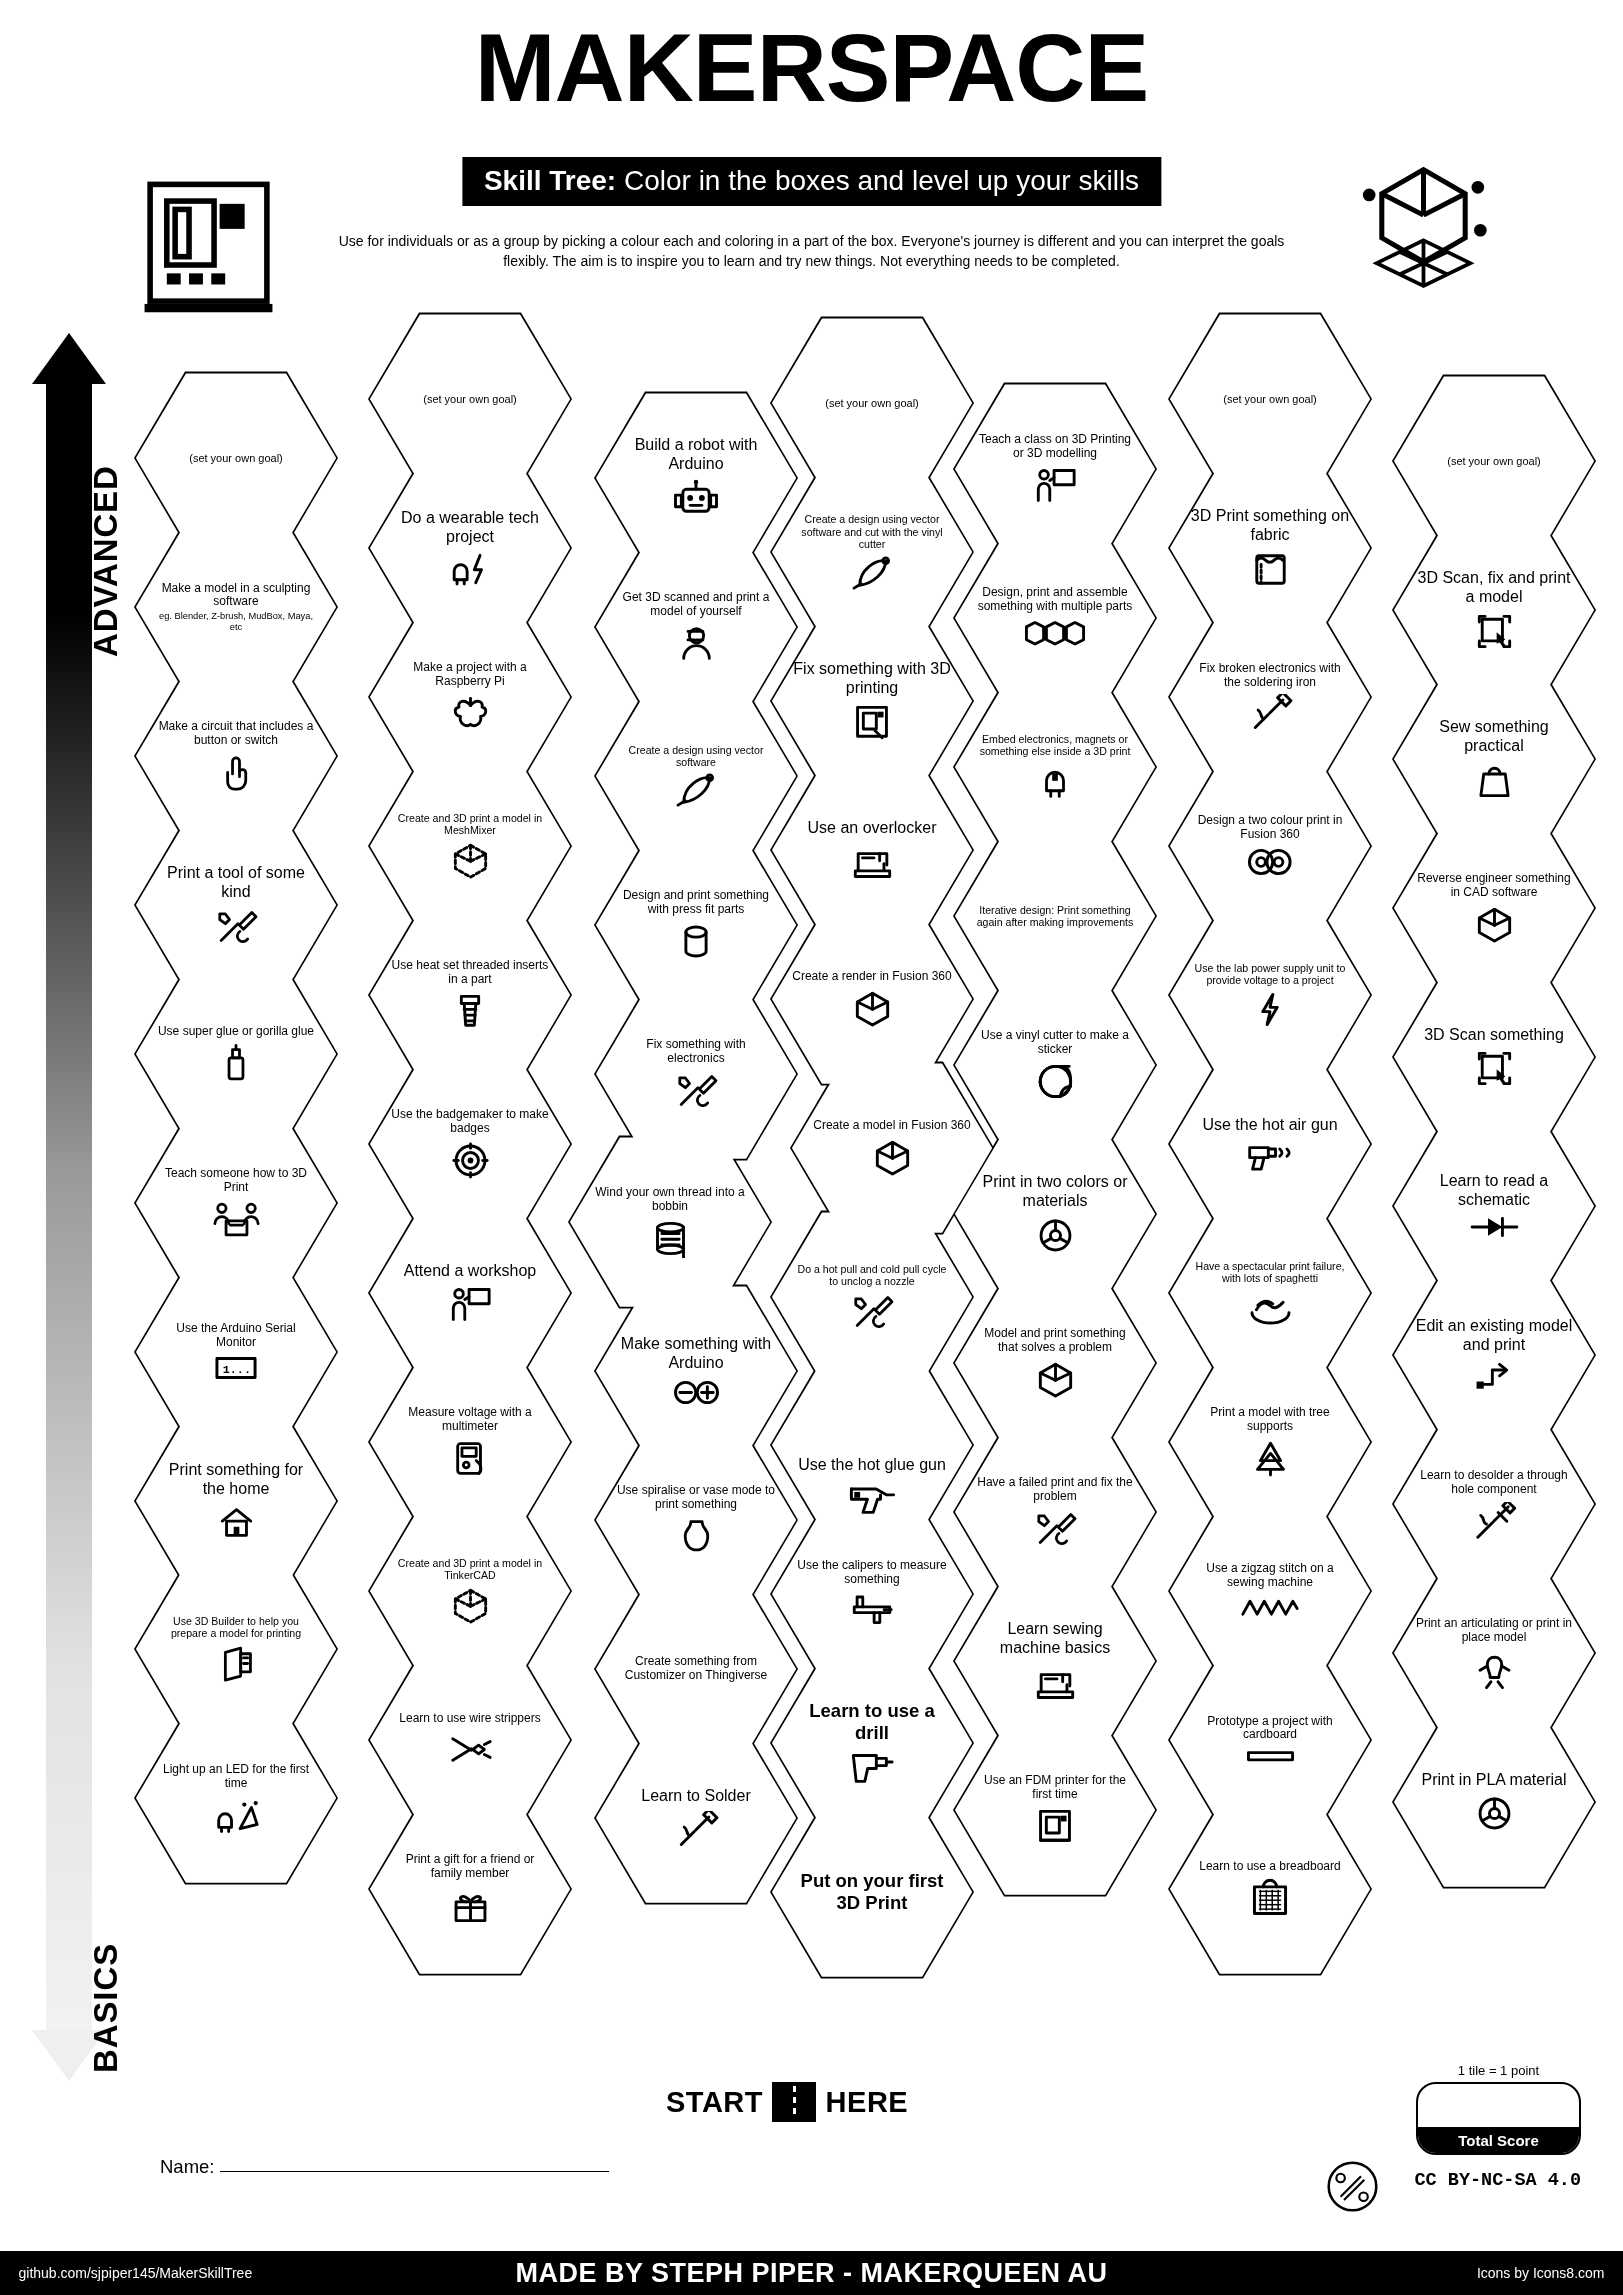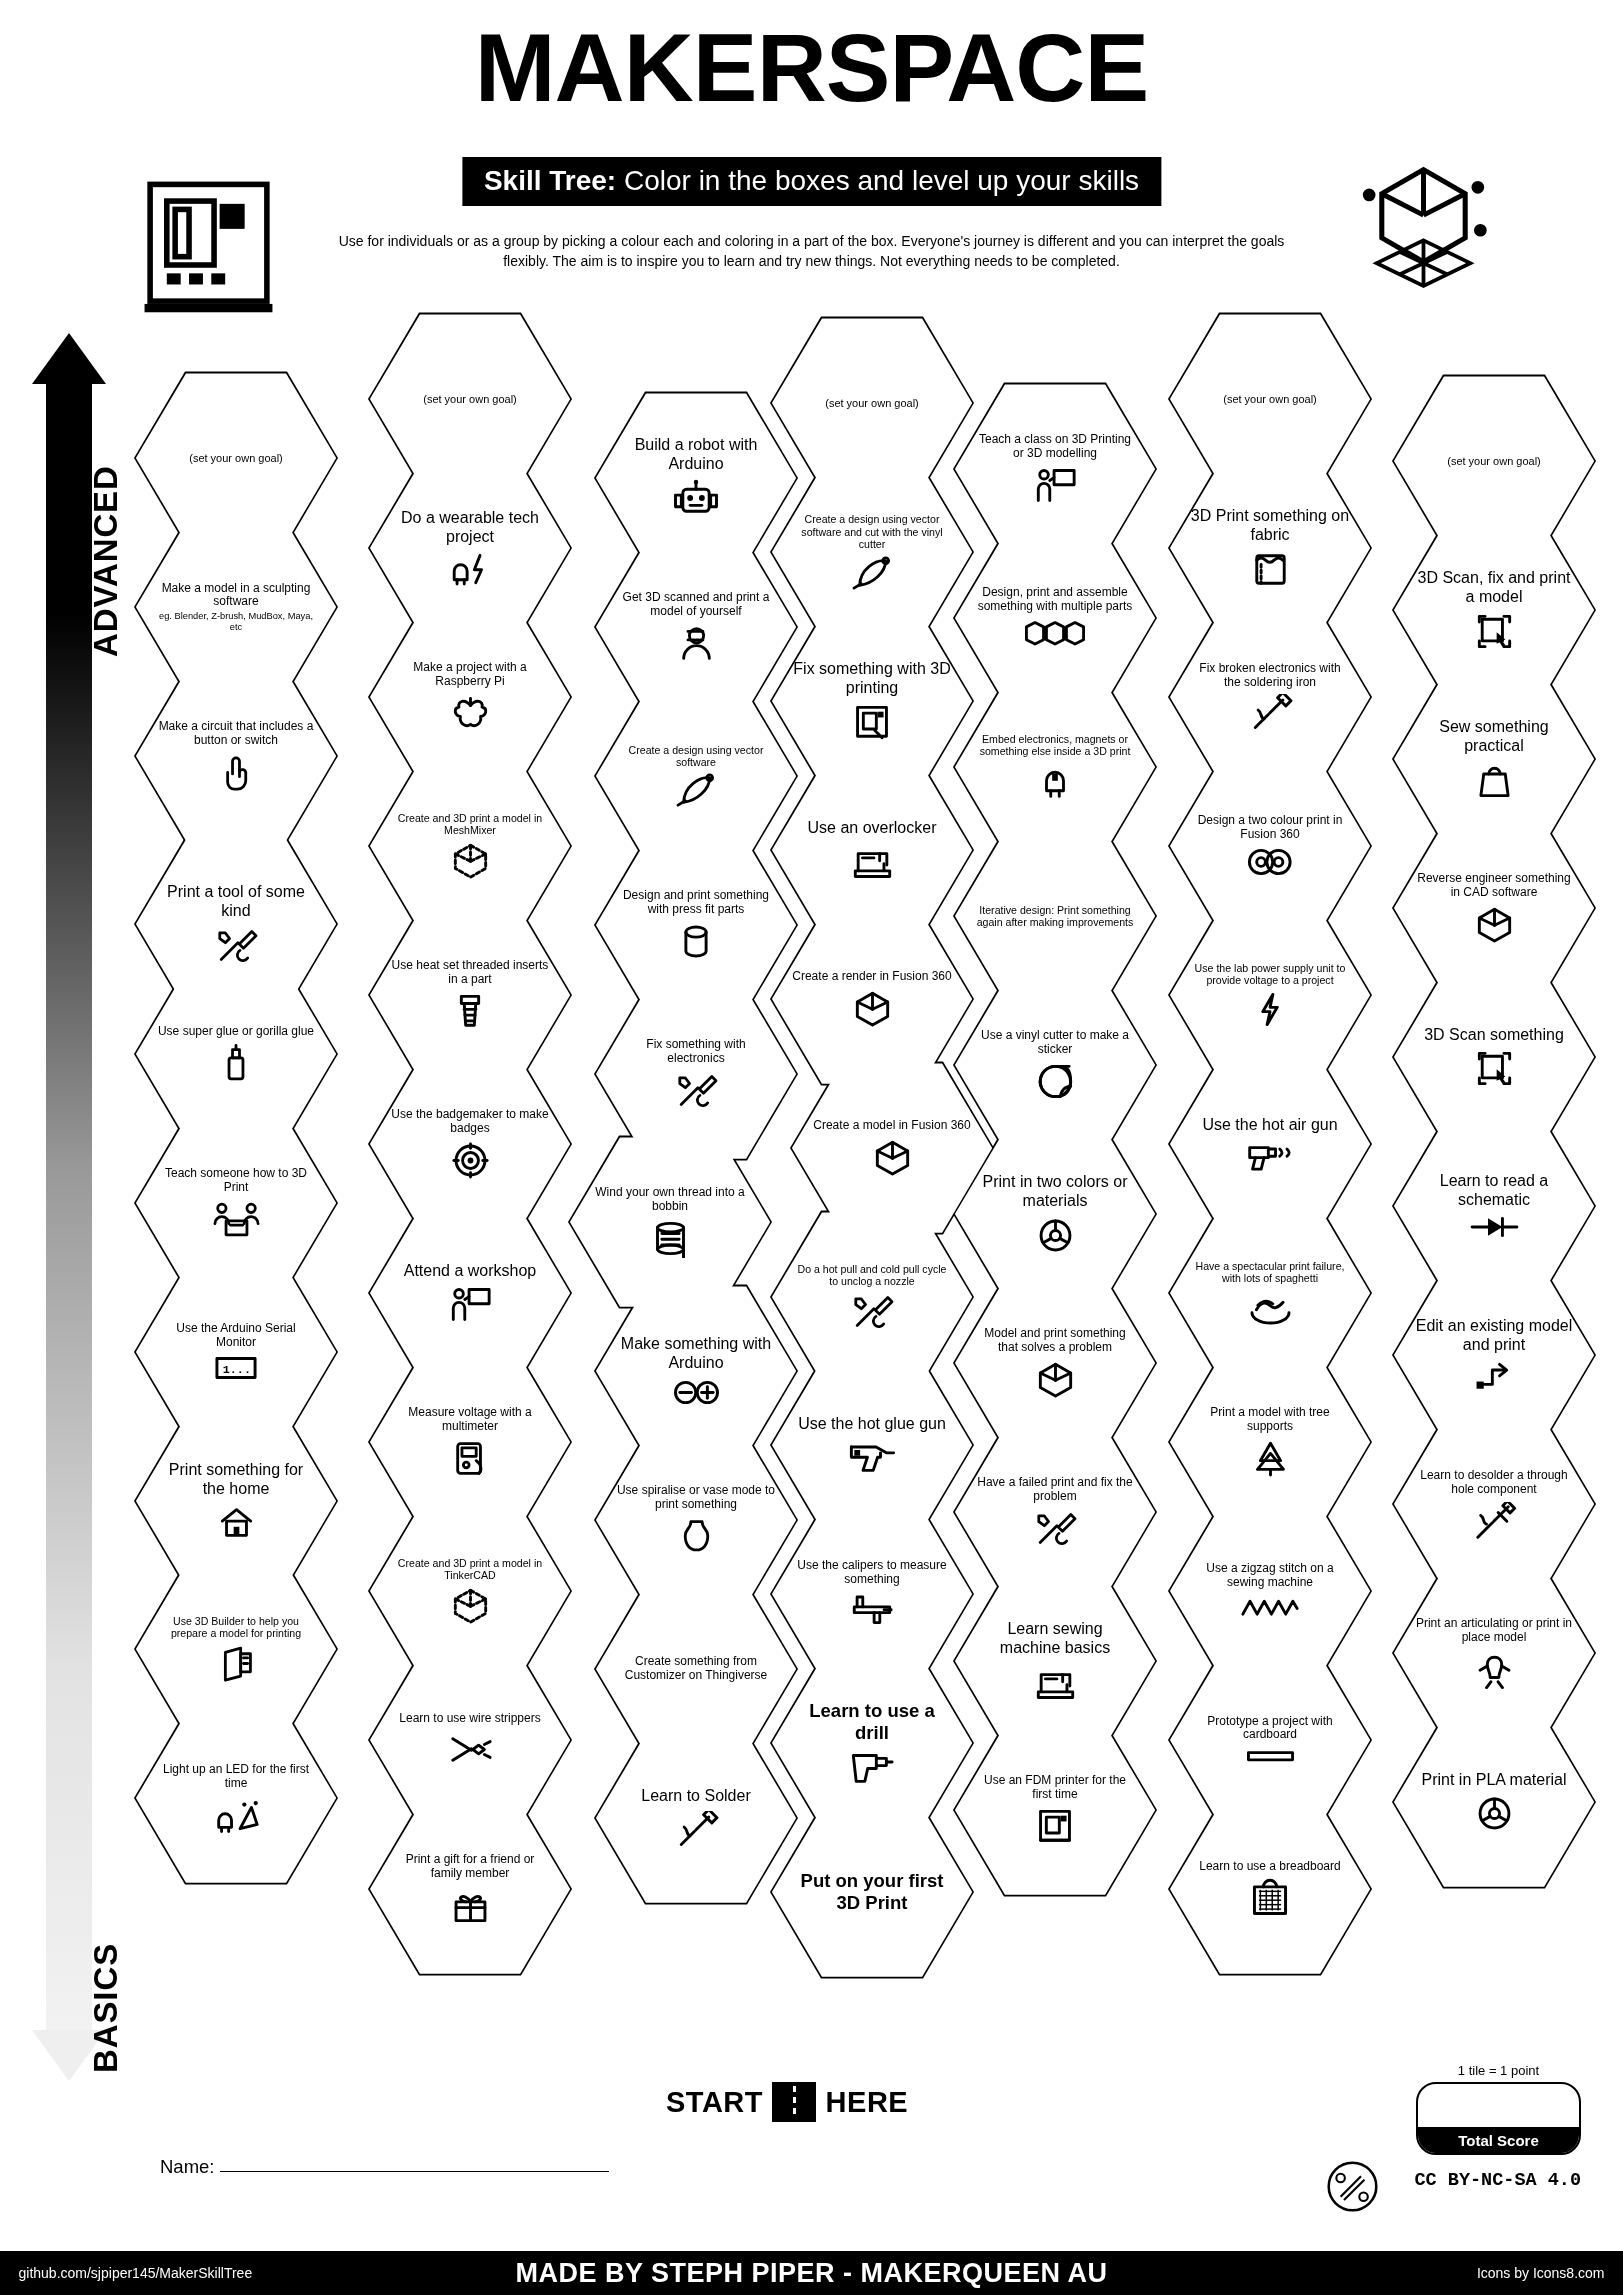--- a/index.html
+++ b/index.html
@@ -213,21 +213,21 @@
       <div class="content">
         <div class="txt">Make a circuit that includes a button or switch</div>
         <div class="ico">
           <svg width="36" height="39" viewBox="0 0 50 56">
             <path d="M20 30 V12 a5 5 0 0 1 10 0 v22" stroke="#000" fill="none" stroke-width="4" stroke-linecap="round" stroke-linejoin="round"></path>
             <path d="M30 26 a5 5 0 0 1 9 2 v12 a12 12 0 0 1-12 12 h-4 a10 10 0 0 1-10-10 V28" stroke="#000" fill="none" stroke-width="4" stroke-linecap="round" stroke-linejoin="round"></path>
           </svg>
         </div>
       </div>
     </div>
-    <div class="hex med" style="left: 134px; top: 834px;">
+    <div class="hex med" style="left: 134px; top: 815px;">
       <div class="hexbg"></div>
       <div class="hexin"></div>
       <div class="content">
         <div class="txt">Print a tool of some kind</div>
         <div class="ico">
           <svg width="43" height="39" viewBox="0 0 60 56">
             <path d="M8 48 L32 24" stroke="#000" fill="none" stroke-width="4" stroke-linecap="round" stroke-linejoin="round"></path>
             <path d="M6 10 l8 0 l6 8 l-6 6 l-8-6 z" stroke="#000" fill="none" stroke-width="4" stroke-linecap="round" stroke-linejoin="round"></path>
             <path d="M52 8 L34 26 l6 6 L58 14 z" stroke="#000" fill="none" stroke-width="4" stroke-linecap="round" stroke-linejoin="round"></path>
             <path d="M46 46 a8 8 0 1 1 -11 -11" stroke="#000" fill="none" stroke-width="4" stroke-linecap="round" stroke-linejoin="round"></path>
@@ -717,21 +717,21 @@
         <div class="ico">
           <svg width="43" height="39" viewBox="0 0 60 56">
             <path d="M8 48 L32 24" stroke="#000" fill="none" stroke-width="4" stroke-linecap="round" stroke-linejoin="round"></path>
             <path d="M6 10 l8 0 l6 8 l-6 6 l-8-6 z" stroke="#000" fill="none" stroke-width="4" stroke-linecap="round" stroke-linejoin="round"></path>
             <path d="M52 8 L34 26 l6 6 L58 14 z" stroke="#000" fill="none" stroke-width="4" stroke-linecap="round" stroke-linejoin="round"></path>
             <path d="M46 46 a8 8 0 1 1 -11 -11" stroke="#000" fill="none" stroke-width="4" stroke-linecap="round" stroke-linejoin="round"></path>
           </svg>
         </div>
       </div>
     </div>
-    <div class="hex med" style="left: 770px; top: 1355px;">
+    <div class="hex med" style="left: 770px; top: 1355px; justify-content: flex-end;">
       <div class="hexbg"></div>
       <div class="hexin"></div>
       <div class="content">
         <div class="txt">Use the hot glue gun</div>
         <div class="ico">
           <svg width="51" height="37" viewBox="0 0 70 50">
             <path d="M6 12 h34 l14 8 h10" stroke="#000" fill="none" stroke-width="4" stroke-linecap="round" stroke-linejoin="round"></path>
             <path d="M6 12 v14 h22 l-6 18 h14 l6-18 h4 V20" stroke="#000" fill="none" stroke-width="4" stroke-linecap="round" stroke-linejoin="round"></path>
             <rect x="10" y="16" width="8" height="8" fill="#000"></rect>
           </svg>

